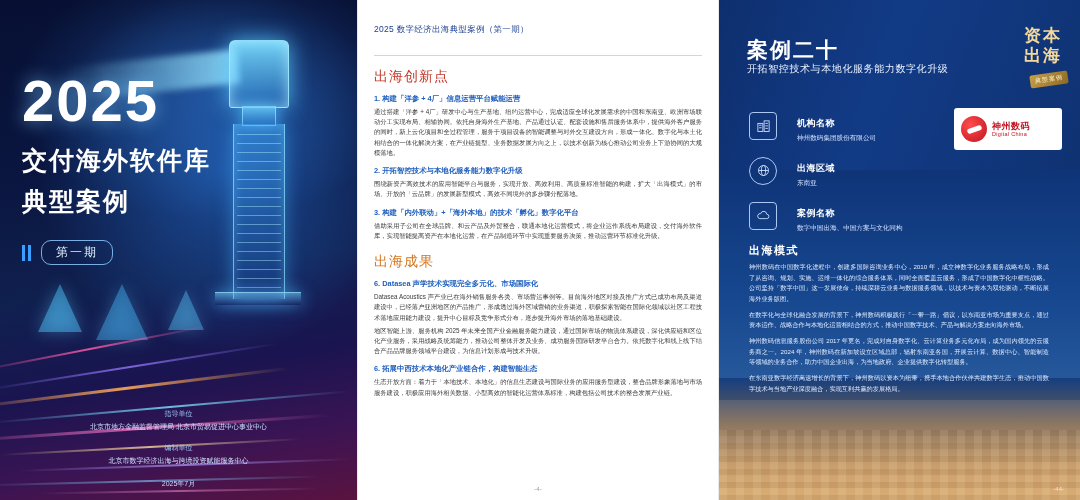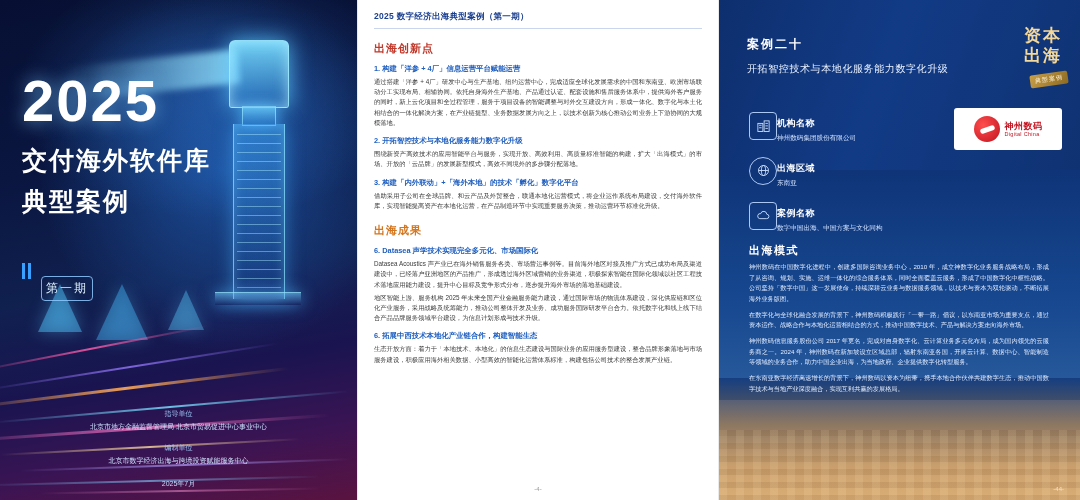--- a/index.html
+++ b/index.html
@@ -94,41 +94,41 @@
   }
   .cover .t1{margin-top:14px;font-size:25px;font-weight:bold;color:#fff;letter-spacing:2px;}
   .cover .t2{margin-top:8px;font-size:25px;font-weight:bold;color:#fff;letter-spacing:2px;}
   .cover .issue{
     margin-top:22px;display:inline-flex;align-items:center;gap:7px;
   }
   .cover .issue .bars{display:inline-block;width:12px;height:16px;
      background:linear-gradient(90deg,#3aa0ff 0 3px,transparent 3px 6px,#3aa0ff 6px 9px,transparent 9px 12px);}
   .cover .issue .txt{
     border:1px solid rgba(140,200,255,.85);color:#dff1ff;font-size:12px;
-    padding:3px 4px;border-radius:4px;letter-spacing:2px;margin-top:36px;
+    padding:3px 14px;border-radius:10px;letter-spacing:2px;
   }
   .cover .footer{
     position:absolute;left:0;right:0;bottom:10px;text-align:center;z-index:6;
     color:#cfe2ff;font-size:7px;line-height:1.9;
   }
   .cover .footer .lab{color:#9fc6f5;}
   .cover .footer .dt{margin-top:9px;color:#c6dcff;font-size:7px;}
 
   
   .textpage{
     position:relative;width:362px;height:500px;background:#ffffff;
     border-left:1px solid #e9e9e9;border-right:1px solid #e9e9e9;
     padding:0 16px;box-sizing:border-box;
   }
   .tp-head{
-    margin-top:11px;font-size:8.5px;color:#1b3f8f;padding-bottom:5px;
-    border-bottom:1px solid #c9d6ee;letter-spacing:.3px;font-weight:bold;
+    margin-top:24px;font-size:8.5px;color:#1b3f8f;padding-bottom:19px;
+    border-bottom:1px solid #c9d6ee;letter-spacing:.3px;
   }
   .tp-h2{
-    margin-top:12px;color:#c0392b;font-weight:bold;font-size:11px;letter-spacing:1px;
+    margin-top:12px;color:#c0392b;font-weight:normal;font-size:14px;letter-spacing:1px;
   }
   .tp-h2.orange{color:#d4761d;}
   .tp-sub{
     margin-top:7px;color:#1f5fbf;font-weight:bold;font-size:7.4px;line-height:1.5;
   }
   .tp-p{
     margin-top:3px;color:#3a3a3a;font-size:6.3px;line-height:1.62;text-align:justify;
   }
   .tp-foot{
     position:absolute;left:0;right:0;bottom:8px;text-align:center;
@@ -150,55 +150,55 @@
     background:linear-gradient(180deg,rgba(20,60,125,.92) 0%, rgba(120,95,70,.85) 38%, rgba(196,150,96,.92) 72%, rgba(216,170,110,.95) 100%);
   }
   .cp-bottom::after{
     content:"";position:absolute;left:0;bottom:0;width:361px;height:70px;
     background:
       repeating-linear-gradient(90deg, rgba(255,230,190,.16) 0 8px, rgba(0,0,0,0) 8px 17px),
       repeating-linear-gradient(180deg, rgba(120,80,40,.18) 0 6px, rgba(0,0,0,0) 6px 13px);
     opacity:.8;
   }
   .cp-case-no{
-    position:absolute;left:28px;top:36px;color:#ffffff;font-size:12px;font-weight:bold;letter-spacing:2px;
+    position:absolute;left:28px;top:36px;color:#ffffff;font-size:21px;font-weight:bold;letter-spacing:2px;
   }
   .cp-case-title{
     position:absolute;left:28px;top:62px;color:#e9f1ff;font-size:10px;letter-spacing:.6px;
   }
   .cp-badge{
     position:absolute;right:18px;top:26px;width:64px;height:56px;
   }
   .cp-badge .l1,.cp-badge .l2{
     color:#f5d99a;font-size:17px;font-weight:bold;letter-spacing:2px;line-height:1.15;
     text-align:right;
   }
   .cp-badge .ribbon{
     position:absolute;right:-6px;bottom:-4px;background:linear-gradient(135deg,#c9a04a,#8c6a22);
     color:#fff7e0;font-size:6px;padding:2px 5px;border-radius:2px;letter-spacing:1px;
     transform:rotate(-8deg);
   }
   .cp-logo{
     position:absolute;right:18px;top:108px;width:108px;height:42px;background:#ffffff;border-radius:3px;
-    display:flex;align-items:center;gap:5px;padding:0 7px;box-sizing:border-box;justify-content:center;
+    display:flex;align-items:center;gap:5px;padding:0 7px;box-sizing:border-box;
   }
   .cp-logo .mark{
     width:26px;height:26px;border-radius:50%;
     background:radial-gradient(circle at 35% 35%,#ff4d4d,#c1121f);
     position:relative;flex:0 0 auto;
   }
   .cp-logo .mark::after{
     content:"";position:absolute;left:6px;top:11px;width:15px;height:5px;background:#fff;border-radius:4px;transform:rotate(-20deg);
   }
   .cp-logo .lt{display:flex;flex-direction:column;line-height:1.15;}
   .cp-logo .lt .cn{font-size:9px;font-weight:bold;color:#c1121f;letter-spacing:.5px;}
   .cp-logo .lt .en{font-size:5.5px;color:#c1121f;letter-spacing:.3px;}
 
   .cp-fields{position:absolute;left:30px;top:112px;width:195px;}
-  .cp-field{display:flex;align-items:flex-start;gap:0;margin-bottom:14px;}
+  .cp-field{display:flex;align-items:flex-start;gap:20px;margin-bottom:14px;}
   .cp-field .ic{
     width:26px;height:26px;flex:0 0 auto;border:1.2px solid rgba(190,215,255,.9);
     border-radius:4px;display:flex;align-items:center;justify-content:center;
   }
   .cp-field .ic.circle{border-radius:50%;}
   .cp-field .fl{color:#ffffff;font-size:9px;font-weight:bold;letter-spacing:.5px;}
   .cp-field .fv{color:#cfe0ff;font-size:6.6px;margin-top:3px;line-height:1.5;}
 
   .cp-h3{
     position:absolute;left:30px;top:243px;color:#ffffff;font-size:11px;font-weight:bold;letter-spacing:1.5px;

